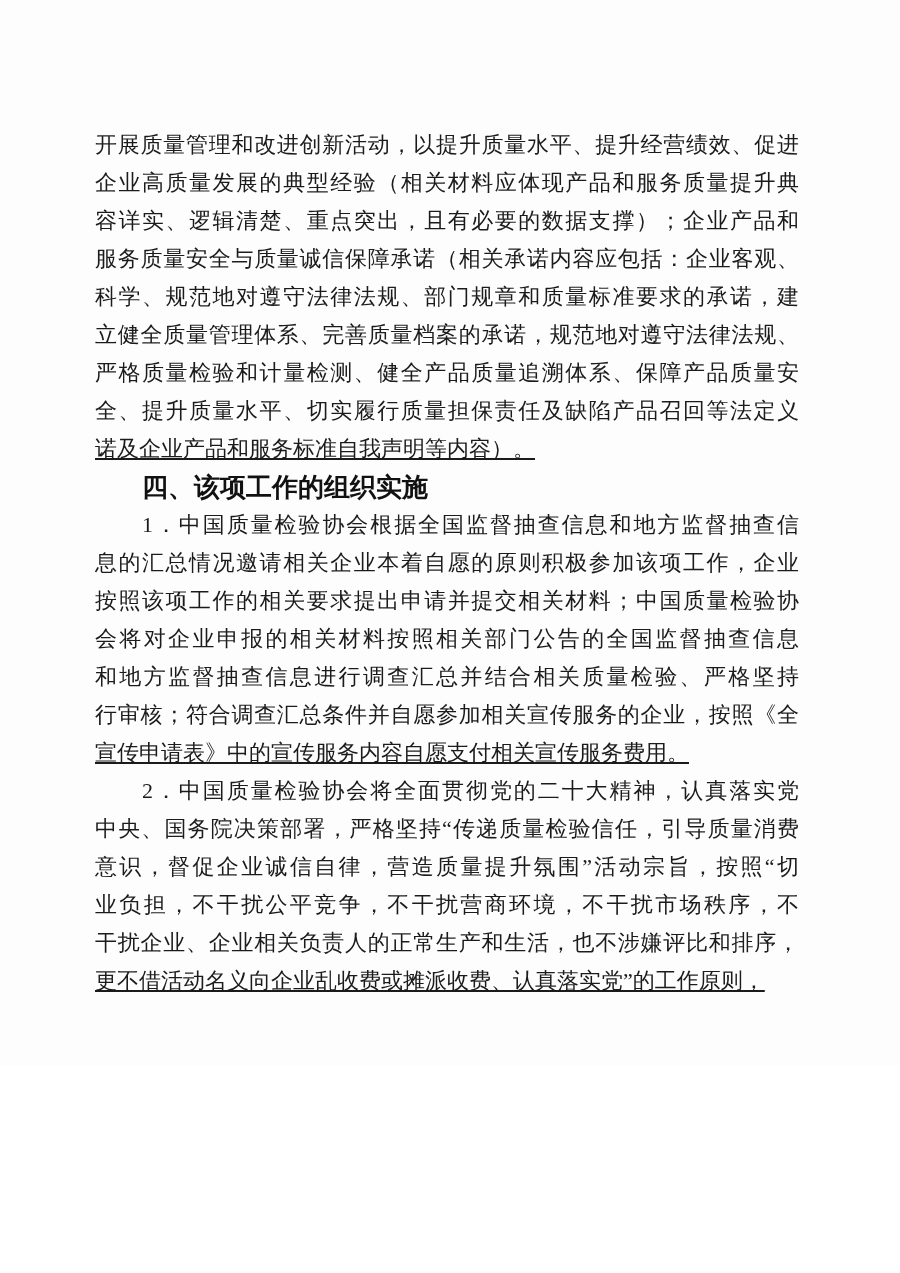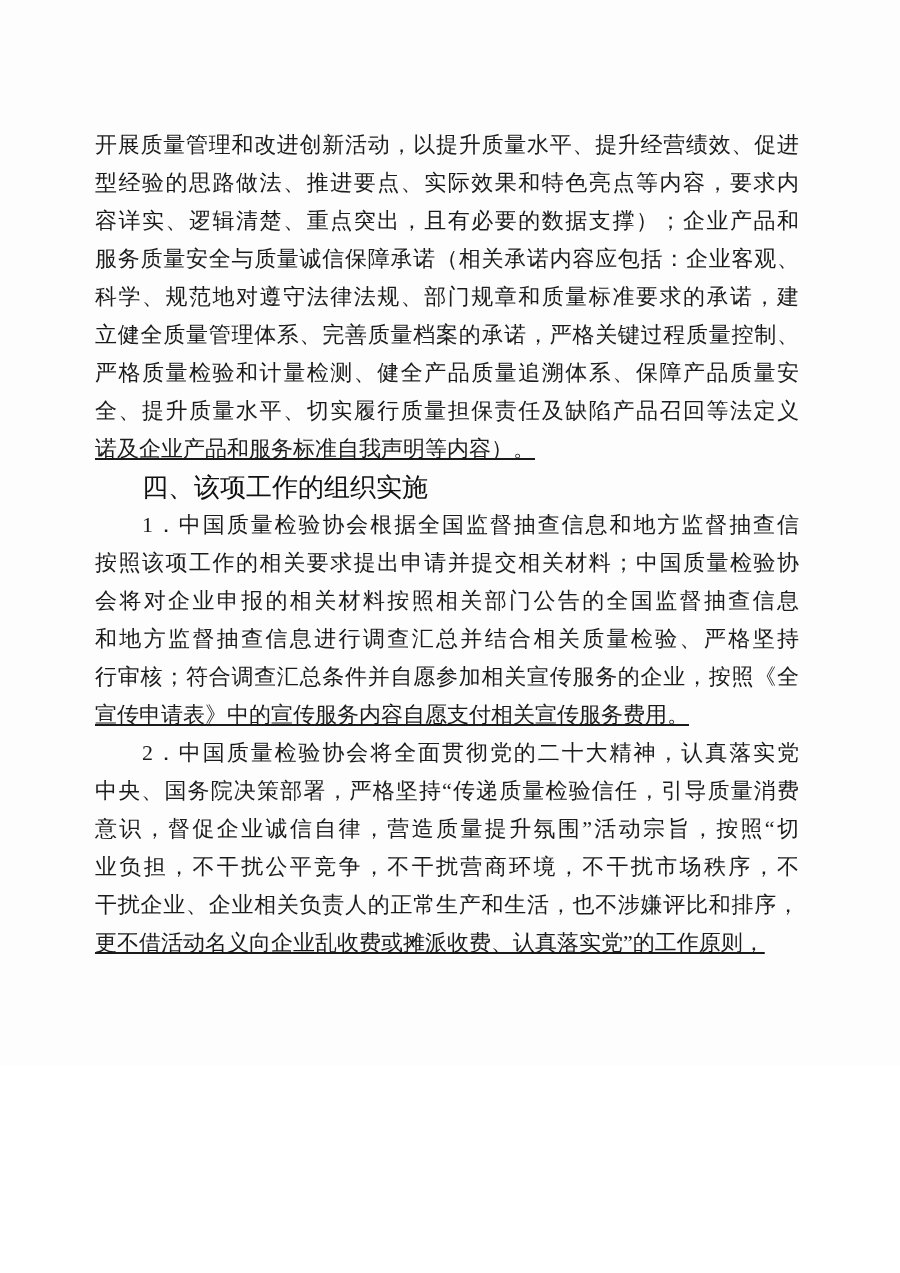--- a/index.html
+++ b/index.html
@@ -32,21 +32,21 @@
   .line--justify {
     text-align: justify;
     text-align-last: justify;
   }
   .line--end {
     text-align: left;
     text-decoration: underline;
   }
   .line--heading {
     font-family: "Liberation Sans", "DejaVu Sans", sans-serif;
-    font-weight: 400;
+    font-weight: 700;
     font-size: 26px;
     color: #111111;
     text-align: left;
   }
   .indent {
     text-indent: 47px;
   }
   .page-number {
     position: absolute;
     left: 686px;
@@ -57,30 +57,31 @@
     font-family: "Liberation Serif", "DejaVu Serif", serif;
   }
 </style>
 </head>
 <body>
 
 <div class="page">
   <div class="text-block">
 
   <div class="line line--justify">开展质量管理和改进创新活动，以提升质量水平、提升经营绩效、促进</div>
-      <div class="line line--justify">型经验的思路做法、推进要点、实际效果和特色亮点等内容，要求内</div>
+      <div class="line line--justify">企业高质量发展的典型经验（相关材料应体现产品和服务质量提升典</div>
       <div class="line line--justify">容详实、逻辑清楚、重点突出，且有必要的数据支撑）；企业产品和</div>
       <div class="line line--justify">服务质量安全与质量诚信保障承诺（相关承诺内容应包括：企业客观、</div>
       <div class="line line--justify">科学、规范地对遵守法律法规、部门规章和质量标准要求的承诺，建</div>
-      <div class="line line--justify">立健全质量管理体系、完善质量档案的承诺，严格关键过程质量控制、</div>
+      <div class="line line--justify">立健全质量管理体系、完善质量档案的承诺，规范地对遵守法律法规、</div>
       <div class="line line--justify">严格质量检验和计量检测、健全产品质量追溯体系、保障产品质量安</div>
       <div class="line line--justify">全、提升质量水平、切实履行质量担保责任及缺陷产品召回等法定义</div>
       <div class="line line--end">诺及企业产品和服务标准自我声明等内容）。</div>
       <div class="line line--heading indent">四、该项工作的组织实施</div>
       <div class="line line--justify indent">1．中国质量检验协会根据全国监督抽查信息和地方监督抽查信</div>
+      <div class="line line--justify">息的汇总情况邀请相关企业本着自愿的原则积极参加该项工作，企业</div>
       <div class="line line--justify">按照该项工作的相关要求提出申请并提交相关材料；中国质量检验协</div>
       <div class="line line--justify">会将对企业申报的相关材料按照相关部门公告的全国监督抽查信息</div>
       <div class="line line--justify">和地方监督抽查信息进行调查汇总并结合相关质量检验、严格坚持</div>
       <div class="line line--justify">行审核；符合调查汇总条件并自愿参加相关宣传服务的企业，按照《全</div>
       <div class="line line--end">宣传申请表》中的宣传服务内容自愿支付相关宣传服务费用。</div>
       <div class="line line--justify indent">2．中国质量检验协会将全面贯彻党的二十大精神，认真落实党</div>
       <div class="line line--justify">中央、国务院决策部署，严格坚持“传递质量检验信任，引导质量消费</div>
       <div class="line line--justify">意识，督促企业诚信自律，营造质量提升氛围”活动宗旨，按照“切</div>
       <div class="line line--justify">业负担，不干扰公平竞争，不干扰营商环境，不干扰市场秩序，不</div>
       <div class="line line--justify">干扰企业、企业相关负责人的正常生产和生活，也不涉嫌评比和排序，</div>

